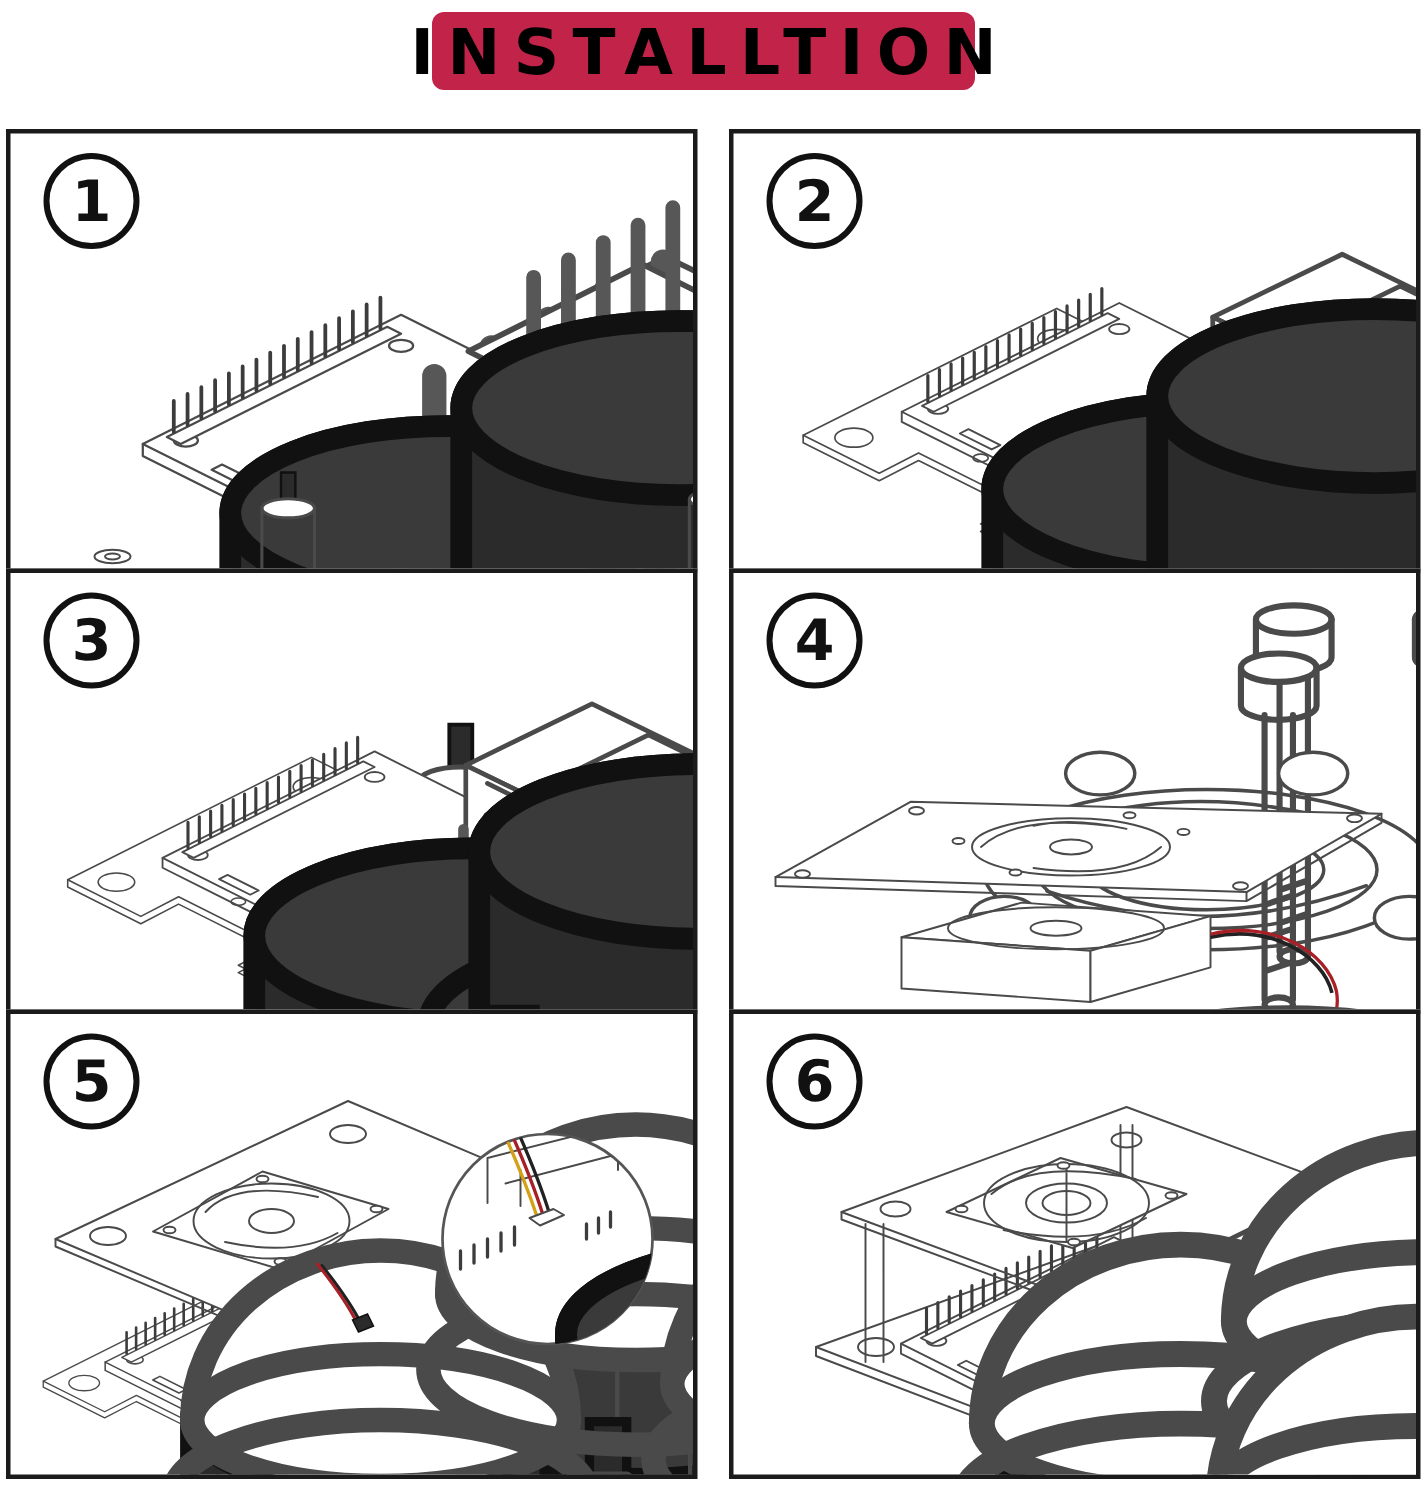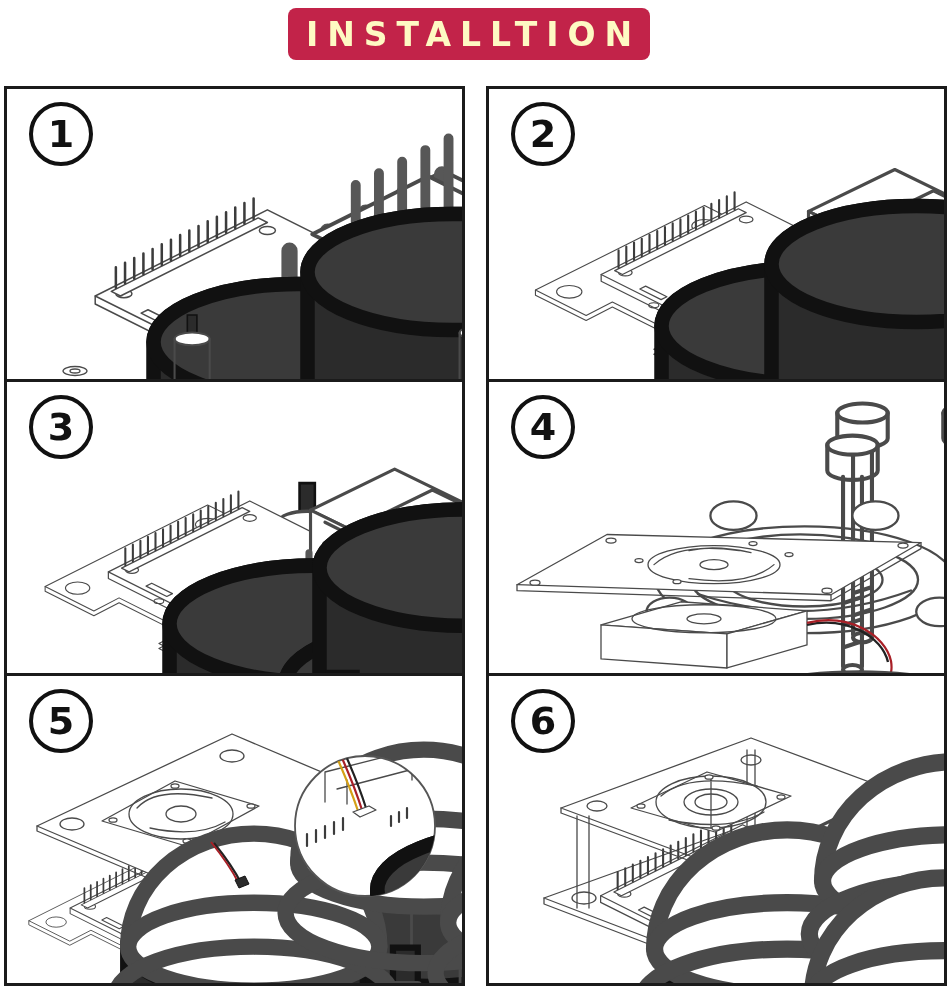--- a/index.html
+++ b/index.html
@@ -2,21 +2,21 @@
 <html><head>
 <meta charset="utf-8">
 <style>
   html,body{margin:0;padding:0;background:#fff;}
   body{width:951px;height:990px;position:relative;overflow:hidden;
        font-family:"DejaVu Sans","Liberation Sans",sans-serif;}
 
   .banner{position:absolute;left:288px;top:8px;width:362px;height:52px;
           background:#c22349;border-radius:8px;display:flex;align-items:center;
           justify-content:center;}
-  .banner span{color:#fef9c3;font-size:33px;font-weight:bold;letter-spacing:9px;
+  .banner span{color:#000000;font-size:42px;font-weight:bold;letter-spacing:9px;
           text-indent:9px;}
 
   .grid{position:absolute;left:4px;top:86px;width:943px;height:900px;}
   .panel{position:absolute;box-sizing:border-box;border:3px solid #1b1b1b;
          background:#fff;width:461px;}
   .p1{left:0px;top:0px;height:296px;}
   .p2{left:482px;top:0px;height:296px;}
   .p3{left:0px;top:293px;height:297px;}
   .p4{left:482px;top:293px;height:297px;}
   .p5{left:0px;top:587px;height:313px;}

